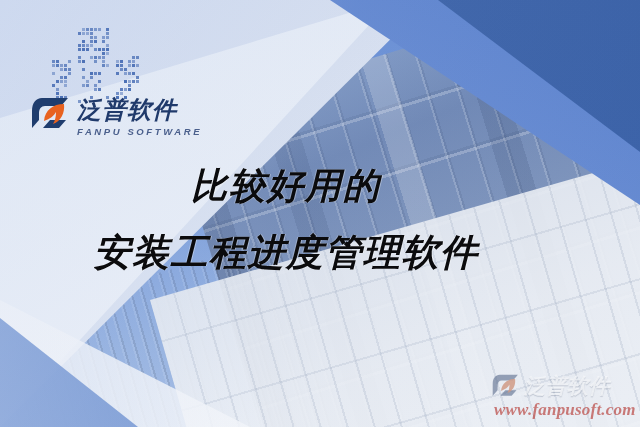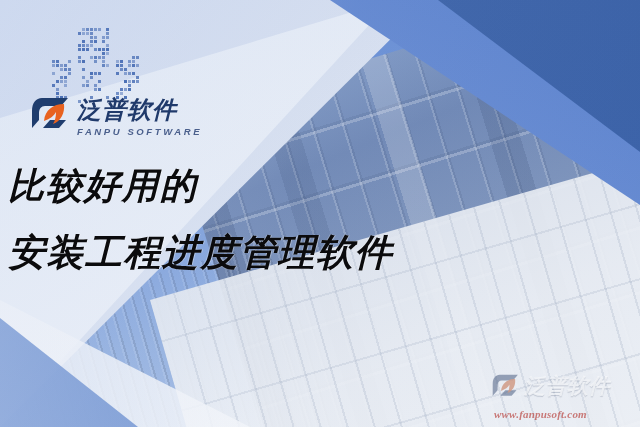--- a/index.html
+++ b/index.html
@@ -203,23 +203,23 @@
     font-weight: 700;
     color: #4a5f8c;
     letter-spacing: 2.6px;
     margin-top: 5px;
     white-space: nowrap;
   }
 
   
   .headline {
     position: absolute;
-    left: 8px; top: 163px;
+    left: 0; top: 163px;
     width: 572px;
-    text-align: left;
+    text-align: center;
     pointer-events: none;
   }
   .headline-line {
     display: block;
     font-size: 36px;
     font-weight: 700;
     color: #0b0b0d;
     letter-spacing: 2px;
     line-height: 1.28;
     text-shadow:
@@ -239,25 +239,25 @@
   .wm-mark { width: 28px; height: 24px; display: block; }
   .wm-cn {
     font-size: 21px;
     font-weight: 700;
     color: rgba(255,255,255,0.80);
     letter-spacing: 0.5px;
     text-shadow: 0 1px 1px rgba(40,55,85,0.35);
     white-space: nowrap;
   }
   .wm-url {
-    font-size: 11px;
+    font-size: 17px;
     font-weight: 700;
     color: #b4312b;
     letter-spacing: 0.2px;
-    margin-top: 8px;
+    margin-top: 0px;
     margin-left: 2px;
     white-space: nowrap;
     font-family: "Liberation Serif", "DejaVu Serif", serif;
   }
 </style>
 </head>
 <body>
 
 <div id="banner">
 

